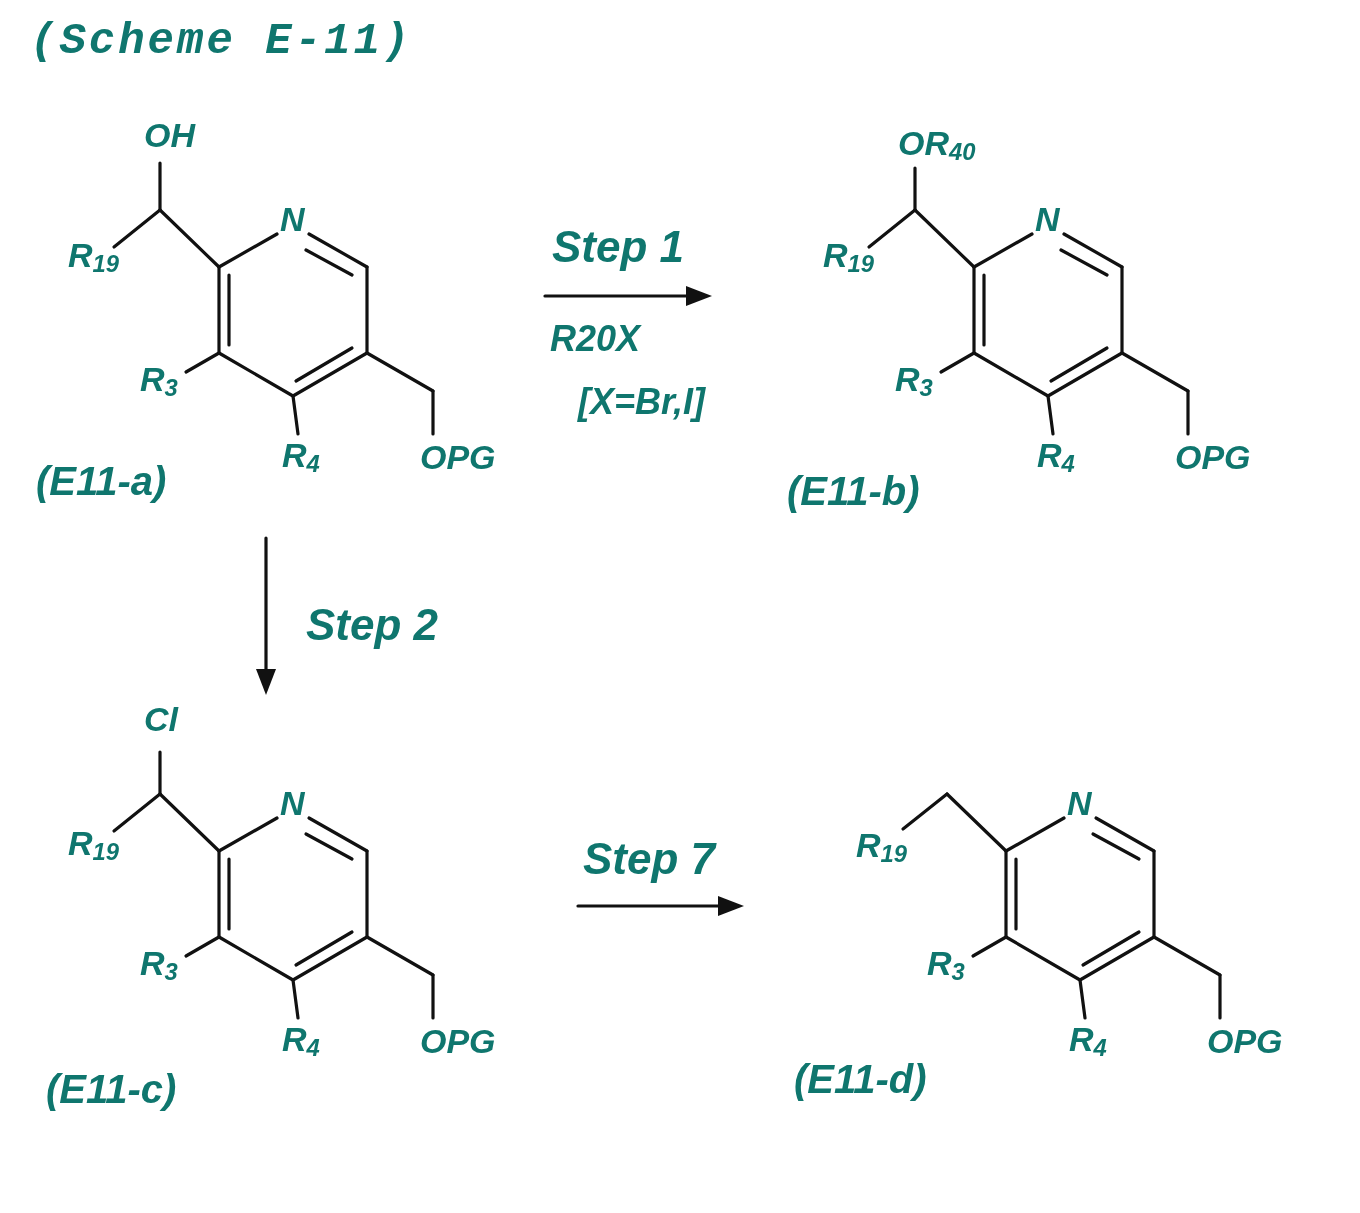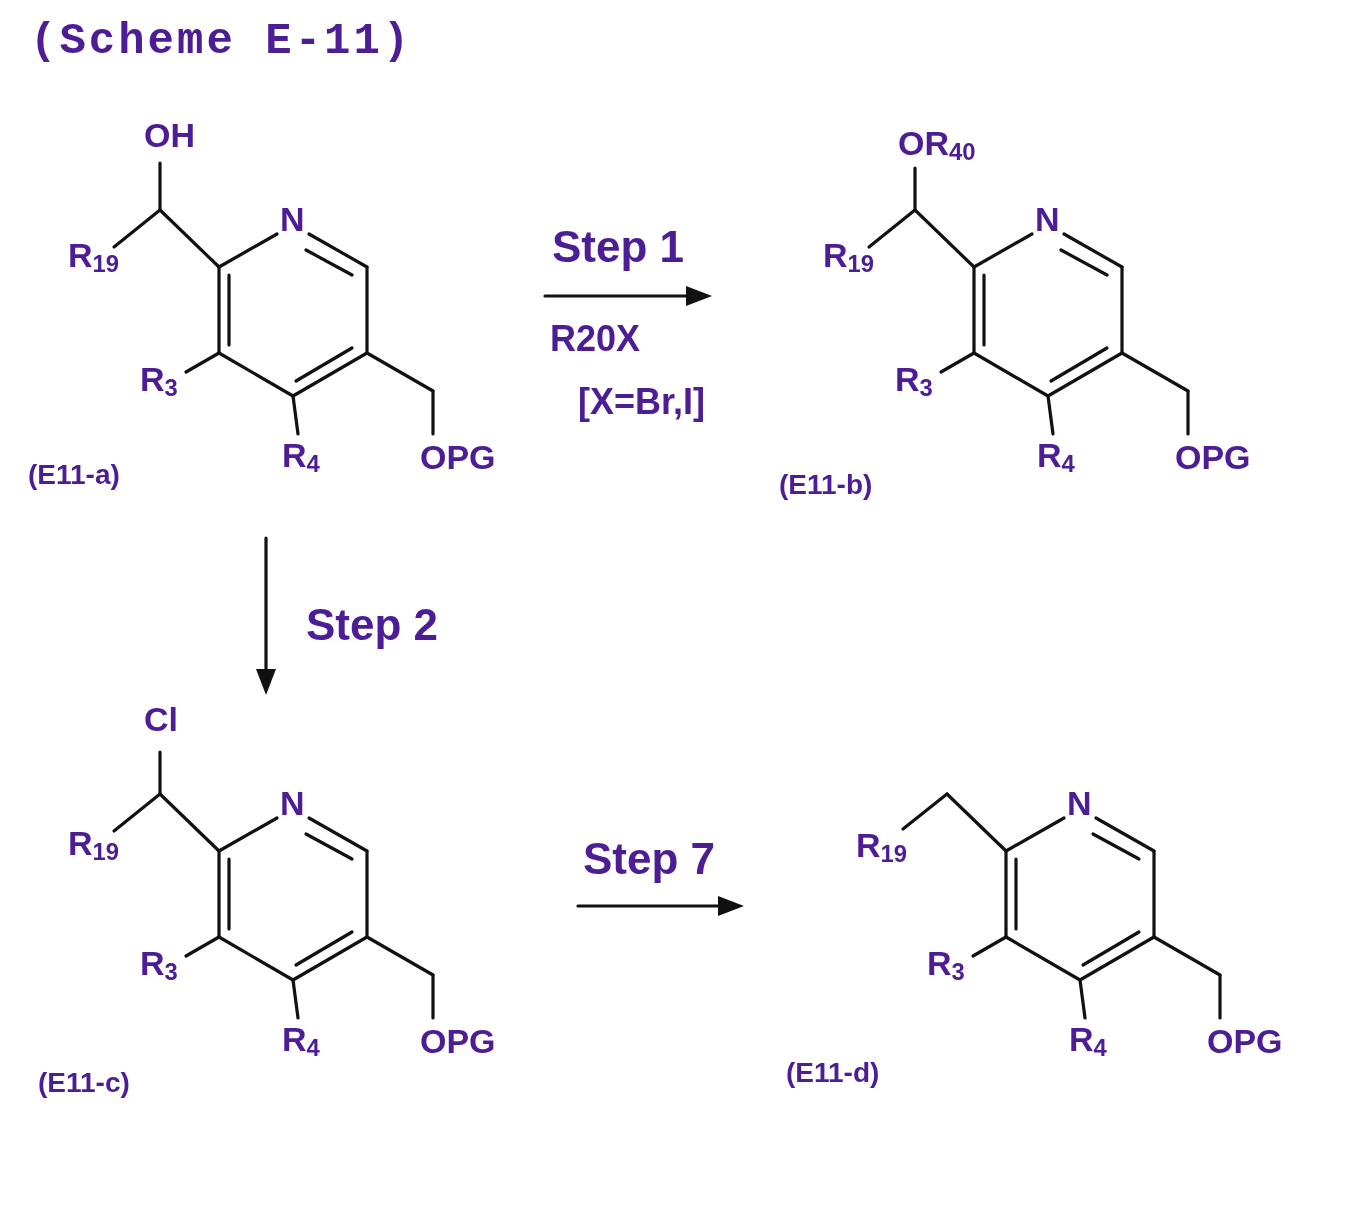--- a/index.html
+++ b/index.html
@@ -14,28 +14,29 @@
   .canvas { position: absolute; left: 0; top: 0; width: 1360px; height: 1213px; background: #ffffff; }
   svg.art { position: absolute; left: 0; top: 0; }
   .art line { stroke: #111111; stroke-width: 3.2; stroke-linecap: round; }
   .art polygon { fill: #111111; stroke: none; }
   .lbl {
     position: absolute;
     font-size: 34px;
     font-weight: 600;
     line-height: 1.05;
     white-space: nowrap;
-    color: #4c1d95;
+    color: #0f766e;
+    font-style: italic;
   }
   .lbl sub { font-size: 0.7em; vertical-align: -0.22em; font-weight: 600; }
   .title {
     font-family: "Liberation Mono", "DejaVu Sans Mono", monospace;
     font-size: 44px; font-weight: 600; letter-spacing: 3px;
   }
-  .caption { font-size: 28px; }
+  .caption { font-size: 40px; margin-left: 8px; }
   .step { font-size: 44px; }
   .reagent { font-size: 36px; }
   .footnote { font-size: 36px; }
 </style>
 </head>
 <body>
 
 <div class="canvas">
 
   <svg class="art" width="1360" height="1213" viewBox="0 0 1360 1213">

